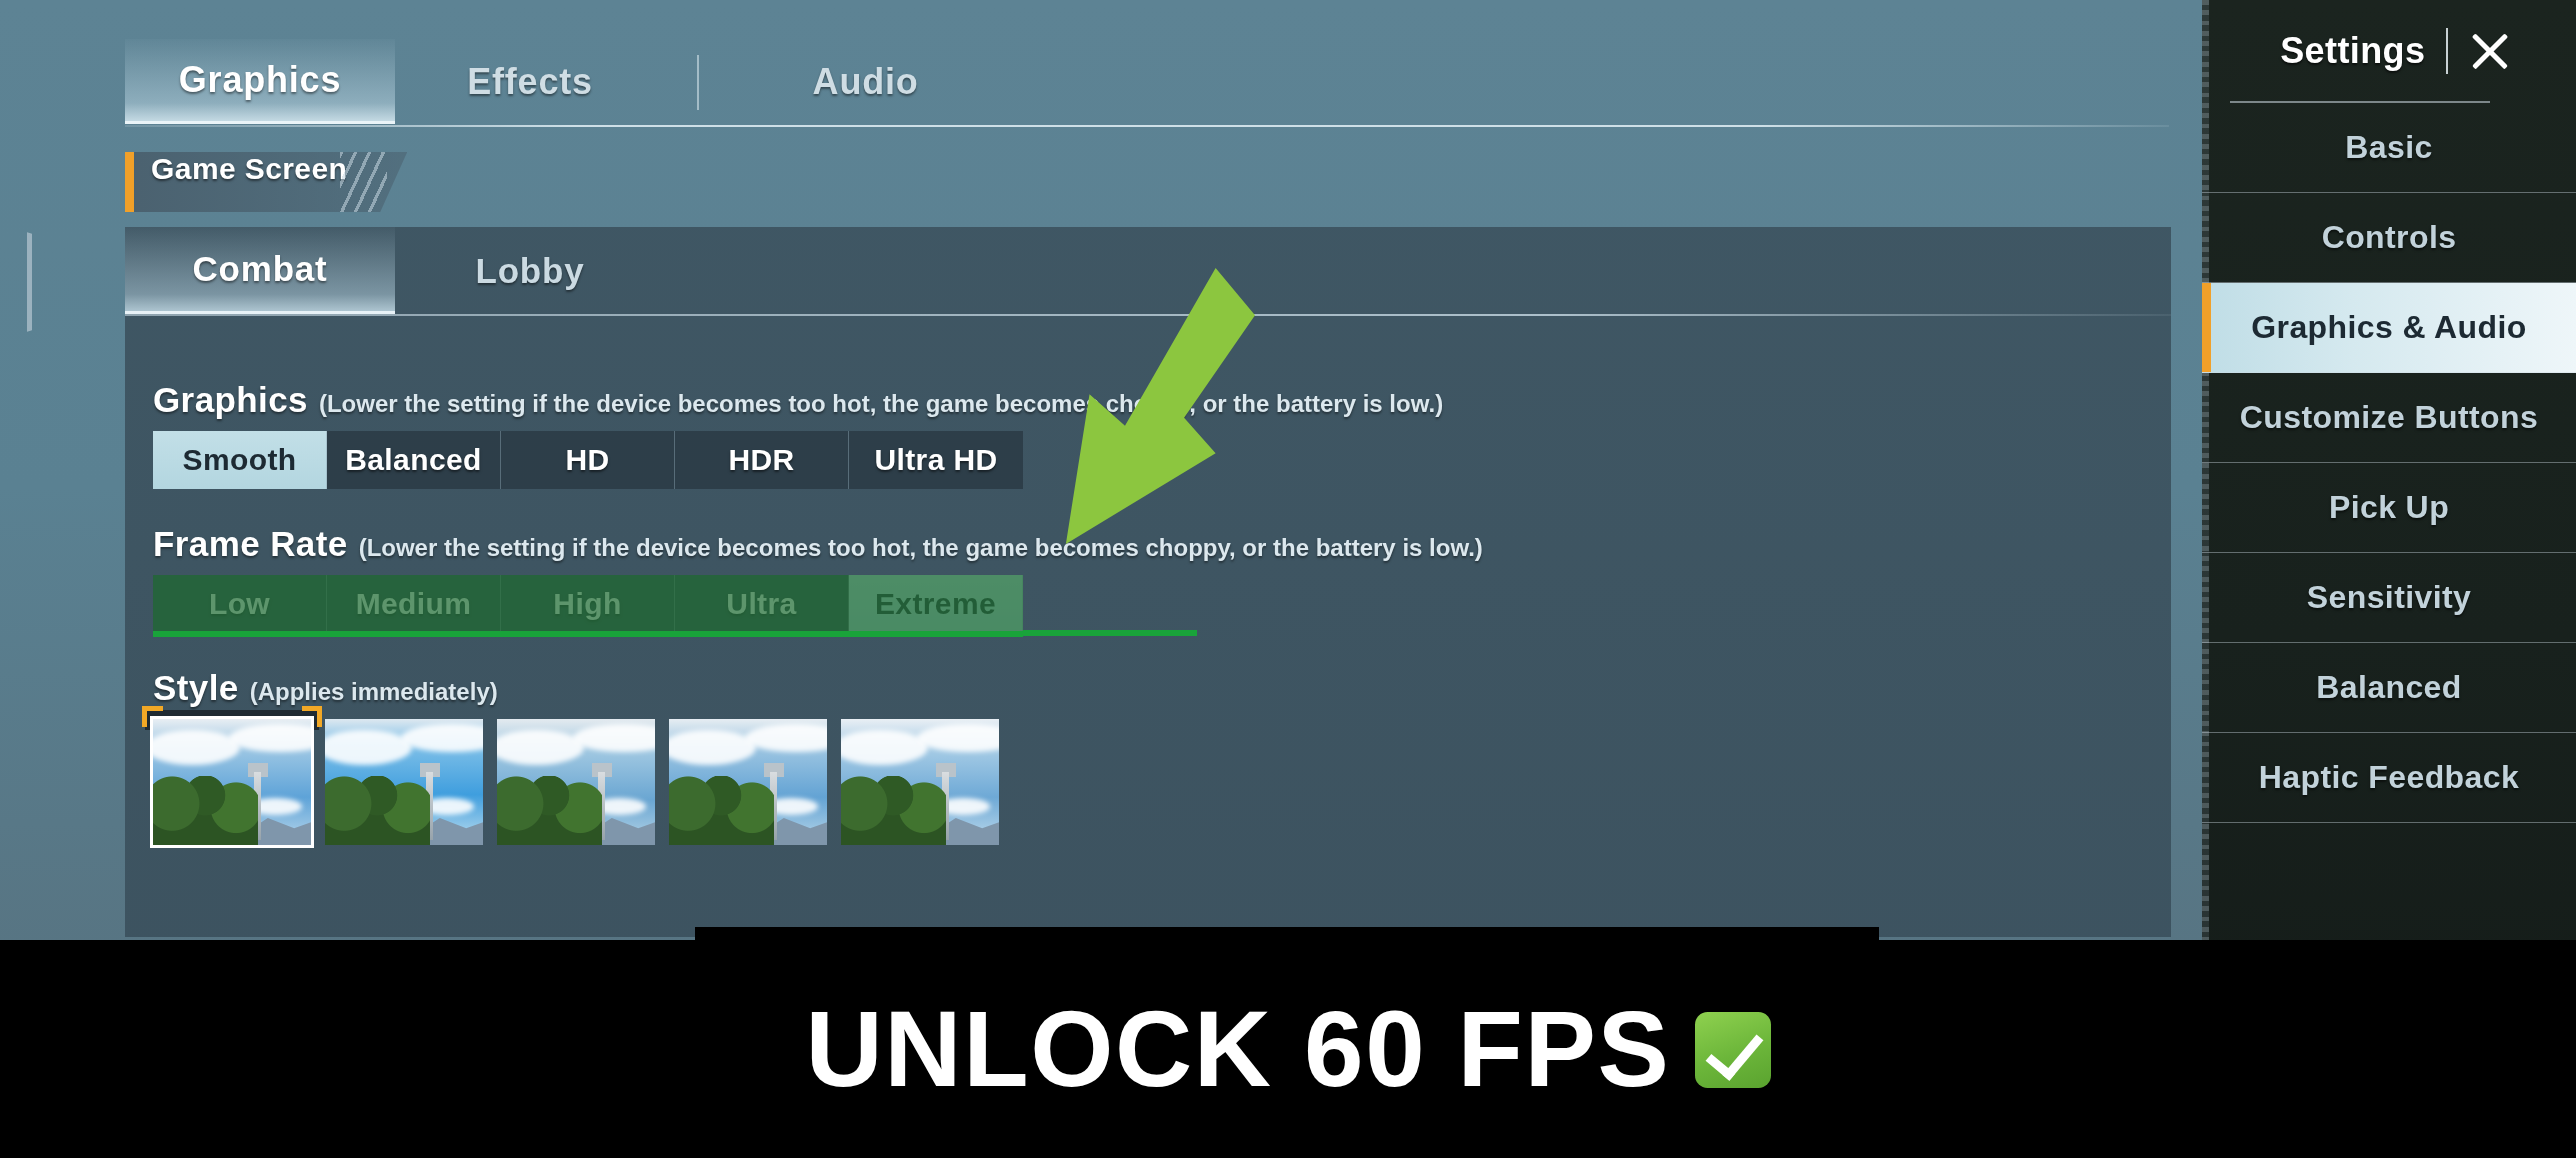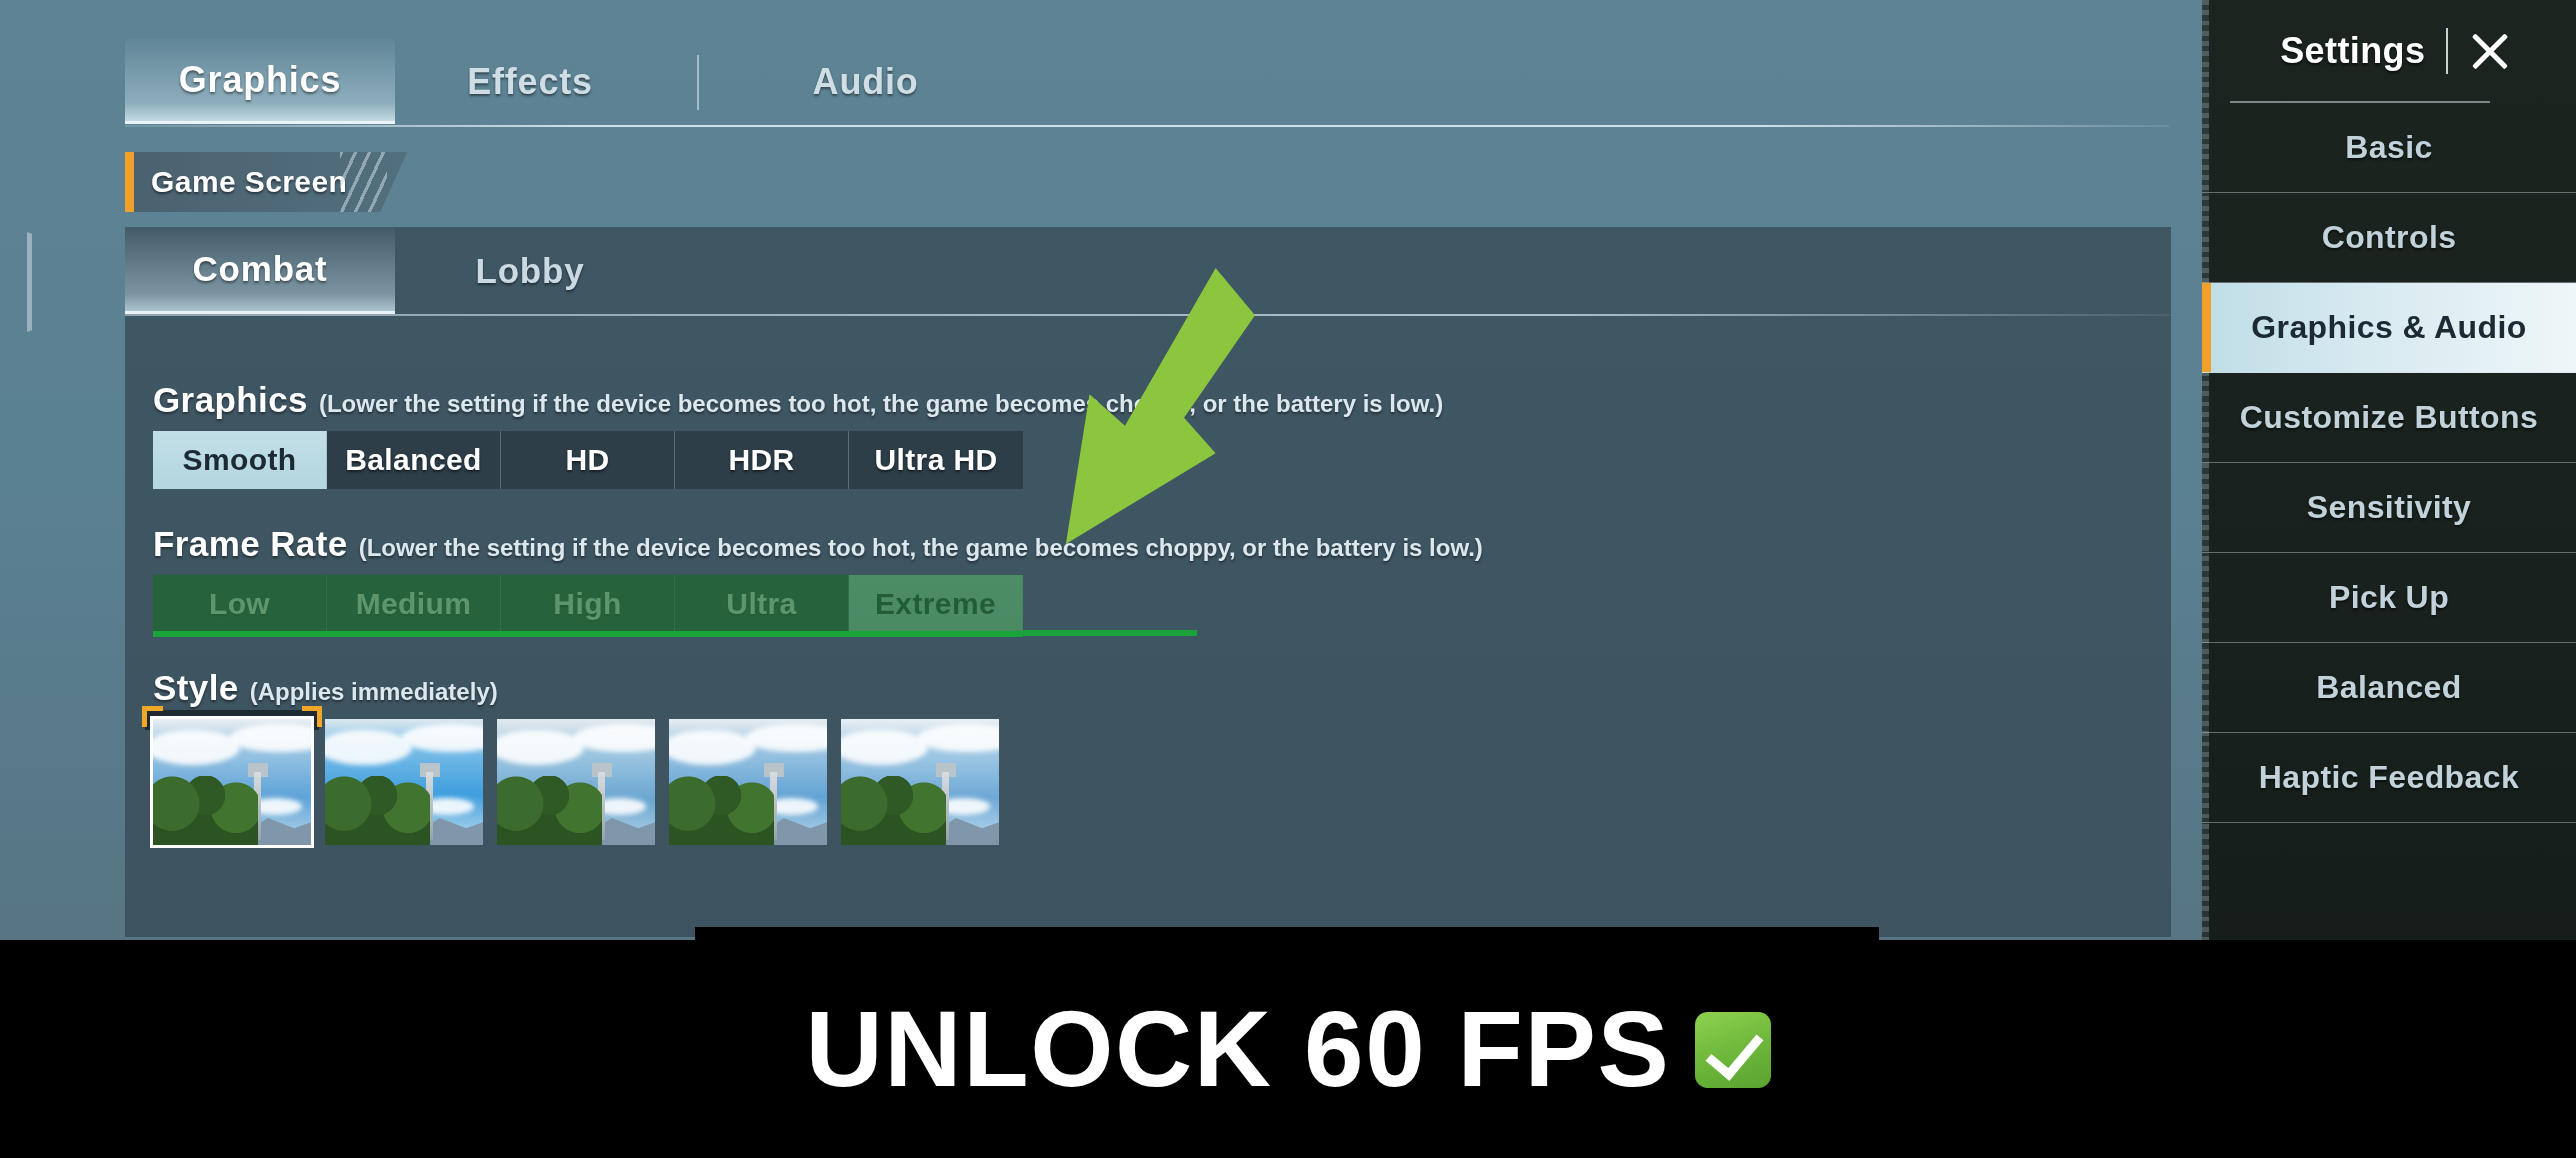--- a/index.html
+++ b/index.html
@@ -52,21 +52,21 @@
   .top-underline{
     position:absolute; left:125px; top:125px; width:2044px; height:2.4px;
     background:linear-gradient(90deg,rgba(226,240,246,.15),rgba(226,240,246,.85) 22%,rgba(226,240,246,.85) 80%,rgba(226,240,246,.1));
   }
 
   
   .gs-wrap{ position:absolute; left:125px; top:152px; height:60px; display:flex; }
   .gs-bar{ width:8.7px; height:60px; background:#f1a029; }
   .gs-body{
     position:relative; height:60px; padding:0 60px 0 17.4px;
-    display:flex; align-items:center;
+    display:flex; 
     background:linear-gradient(90deg,rgba(74,96,110,.95),rgba(74,96,110,.55));
     color:#ffffff; font-size:30px; font-weight:bold; letter-spacing:0.4px;
     text-shadow:0 1.6px 2.4px rgba(0,0,0,.5);
     clip-path:polygon(0 0,100% 0,calc(100% - 27px) 100%,0 100%);
   }
   .gs-stripes{
     position:absolute; right:20.5px; top:0; width:47px; height:60px;
     background:repeating-linear-gradient(115deg,rgba(200,216,226,.55) 0 3.2px,transparent 3.2px 12.6px);
   }
 
@@ -455,24 +455,24 @@
         <span>Controls</span>
       </div>
       <div class="sb-item active">
         <span class="sb-accent"></span>
         <span>Graphics &amp; Audio</span>
       </div>
       <div class="sb-item">
         <span>Customize Buttons</span>
       </div>
       <div class="sb-item">
+        <span>Pick Up</span>
+      </div>
+      <div class="sb-item">
         <span>Sensitivity</span>
-      </div>
-      <div class="sb-item">
-        <span>Pick Up</span>
       </div>
       <div class="sb-item">
         <span>Balanced</span>
       </div>
       <div class="sb-item">
         <span>Haptic Feedback</span>
       </div>
     </div>
   </div>
 

